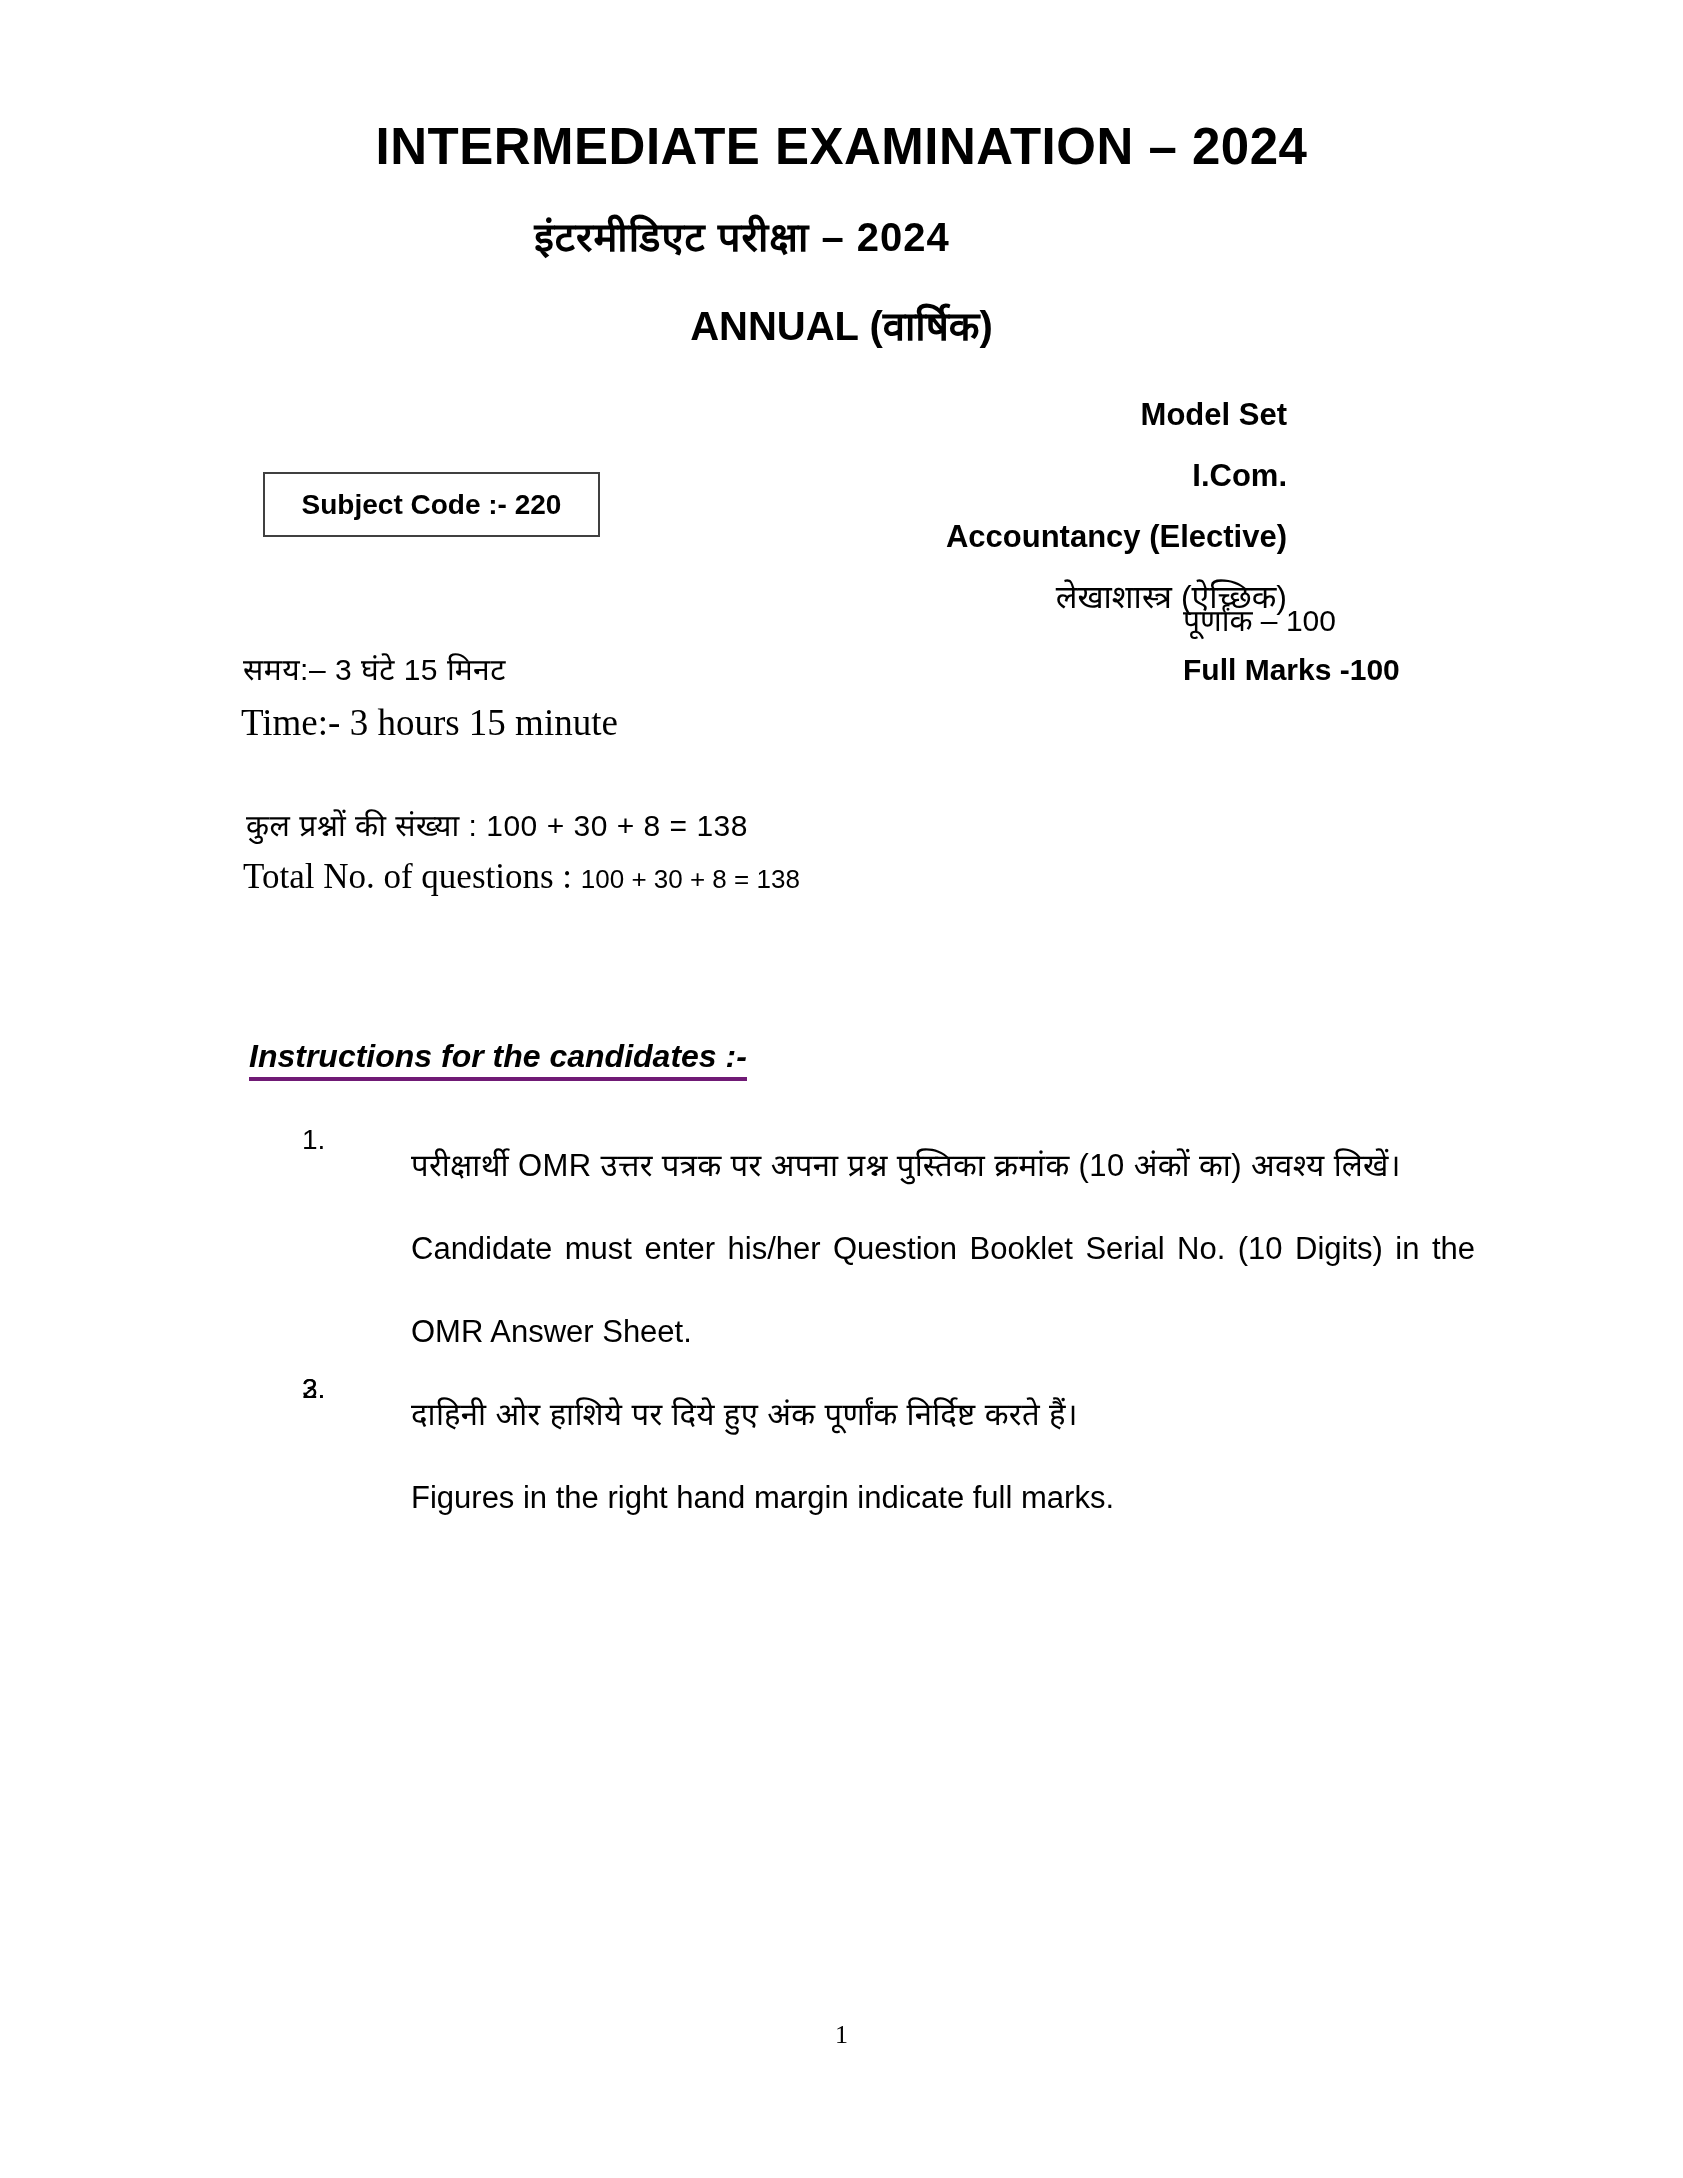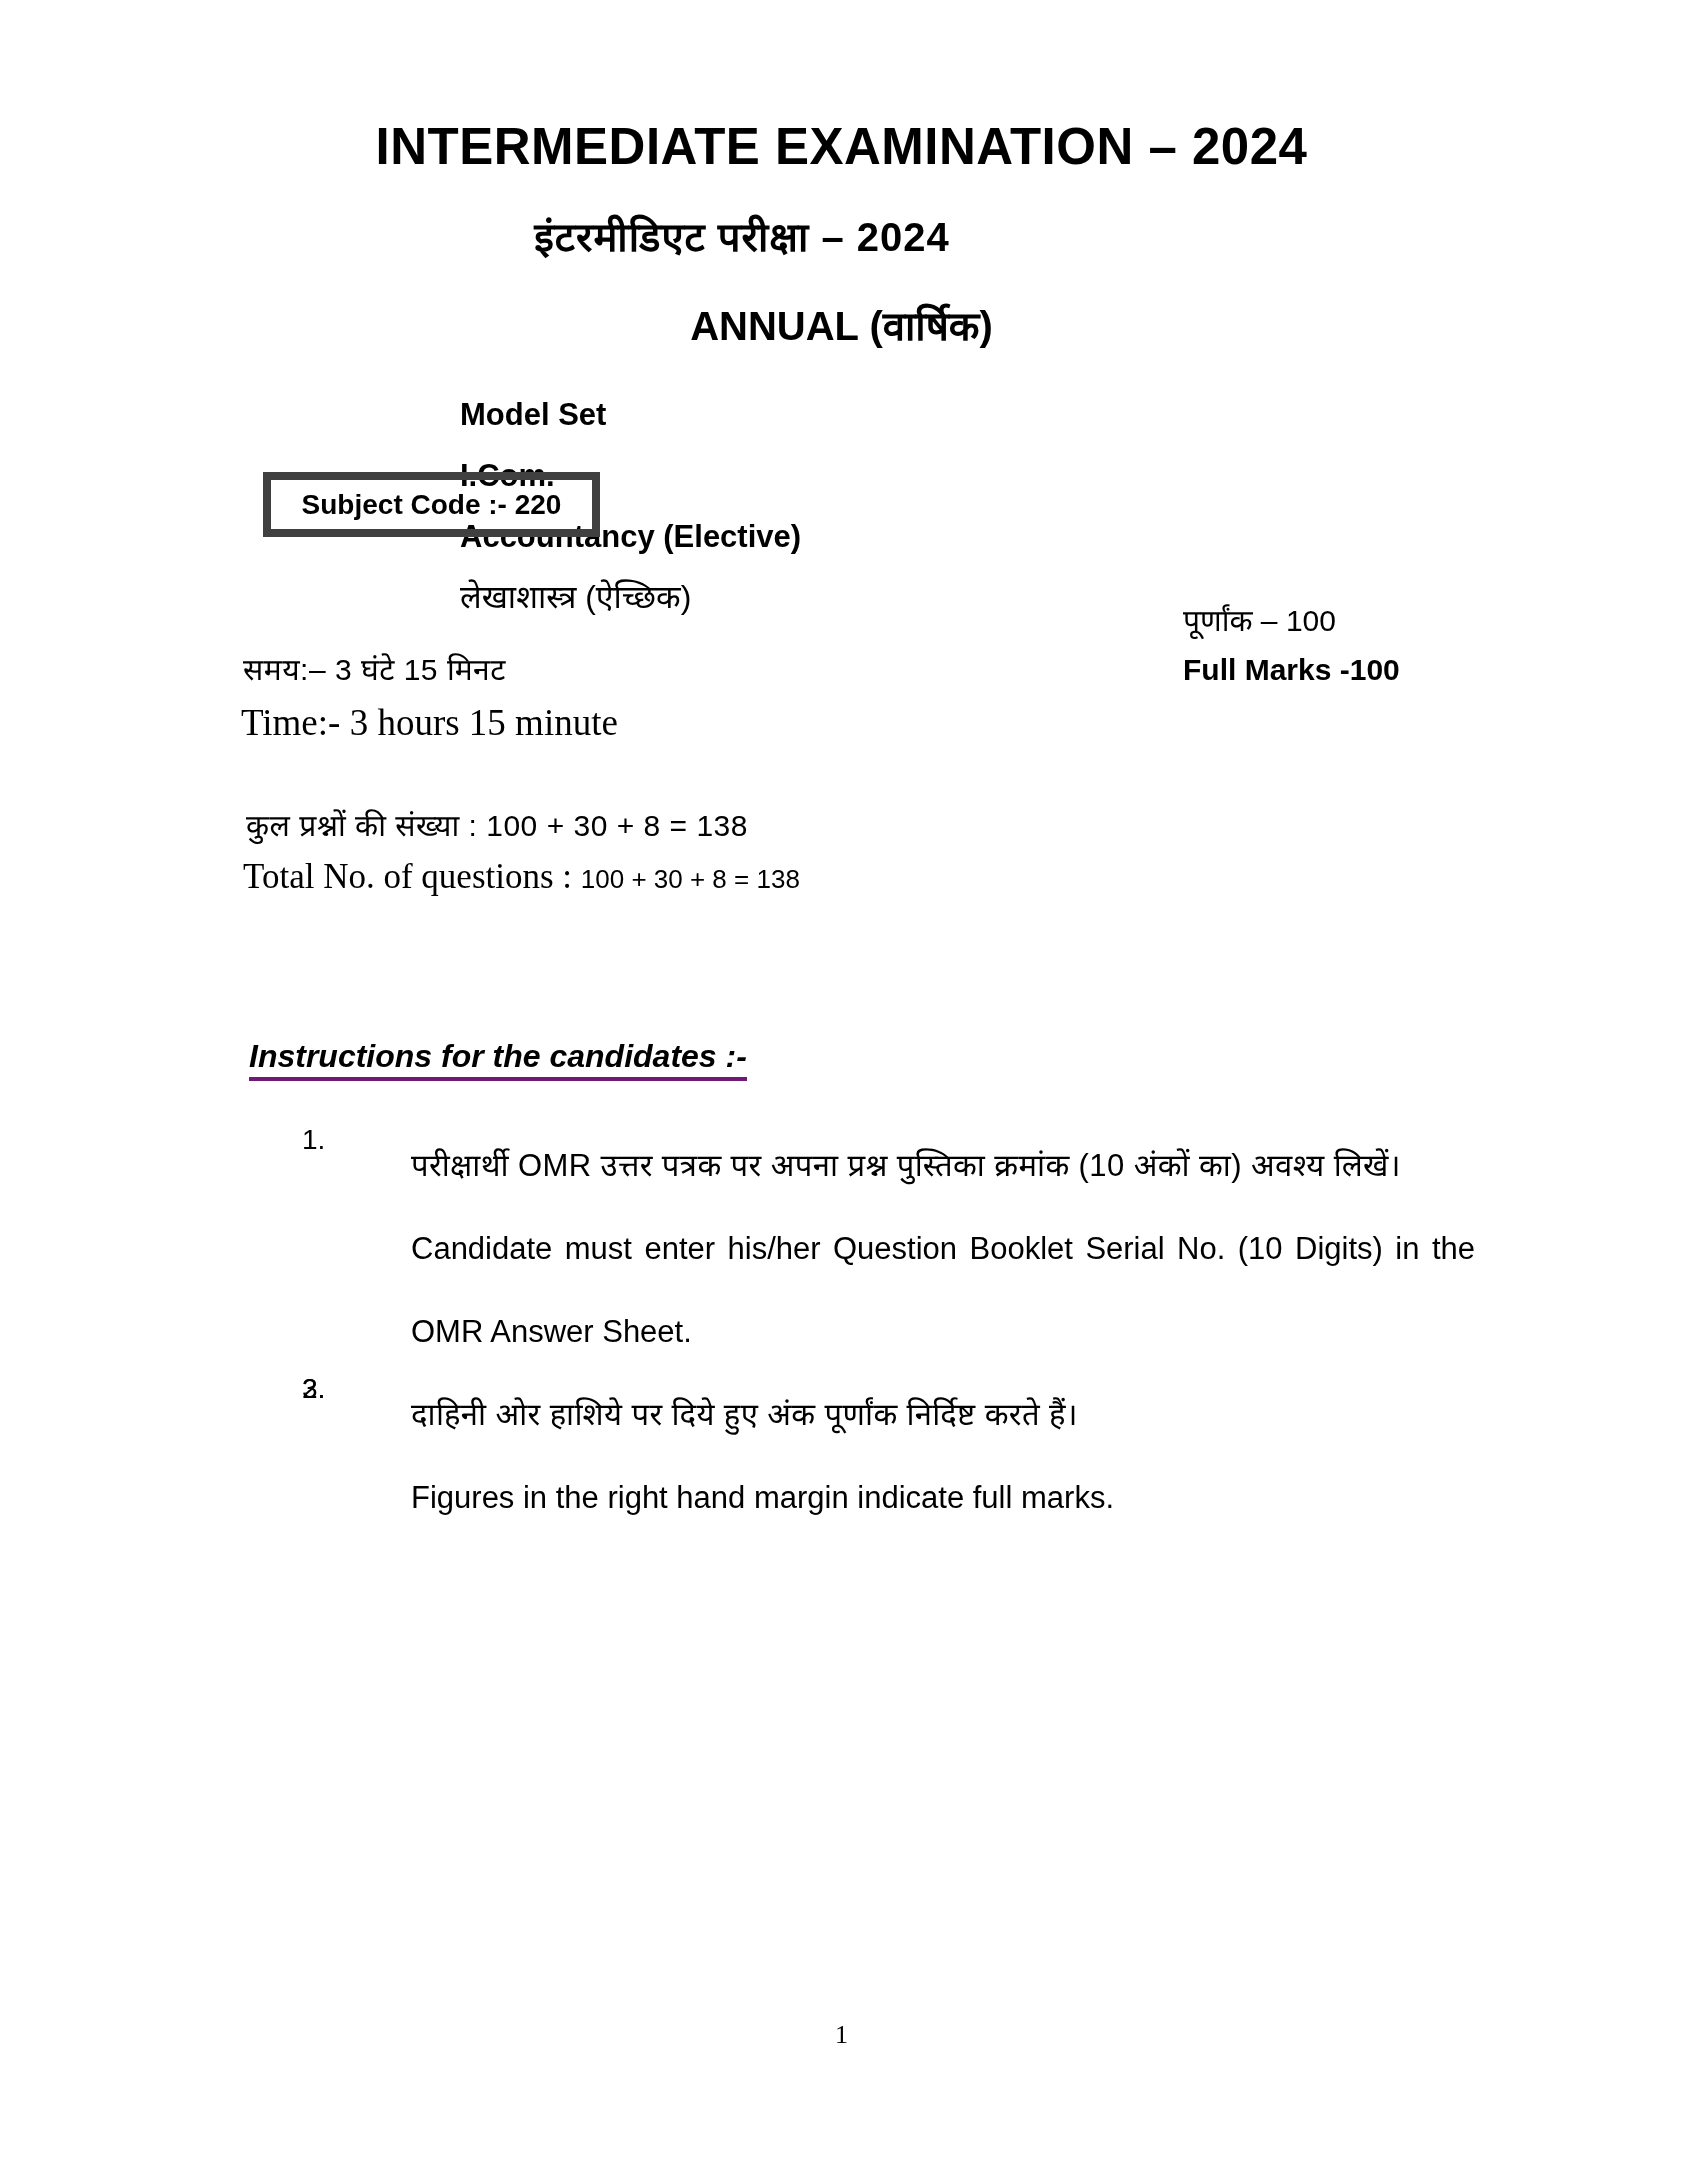--- a/index.html
+++ b/index.html
@@ -51,45 +51,45 @@
     left: 0; top: 297px;
     width: 1683px;
     text-align: center;
     font-family: "Liberation Sans", sans-serif;
     font-weight: bold;
     font-size: 40px;
   }
 
   .center-col {
     position: absolute;
-    left: 460px;
+    left: 495px;
     top: 384px;
     width: 792px;
-    text-align: left;
+    text-align: right;
   }
   .center-col .line {
     font-family: "Liberation Sans", sans-serif;
     font-weight: bold;
     font-size: 31px;
     line-height: 61px;
     white-space: nowrap;
   }
   .center-col .line.hindi {
     font-weight: normal;
     font-size: 32px;
   }
 
   
   .subject-code-box {
     position: absolute;
     left: 263px;
     top: 472px;
     width: 337px;
     height: 65px;
-    border: 8px solid #404040;
+    border: 2px solid #404040;
     box-sizing: border-box;
     display: flex;
     align-items: center;
     justify-content: center;
   }
   .subject-code-box .label {
     font-family: "Liberation Sans", sans-serif;
     font-weight: bold;
     font-size: 28px;
     white-space: nowrap;

